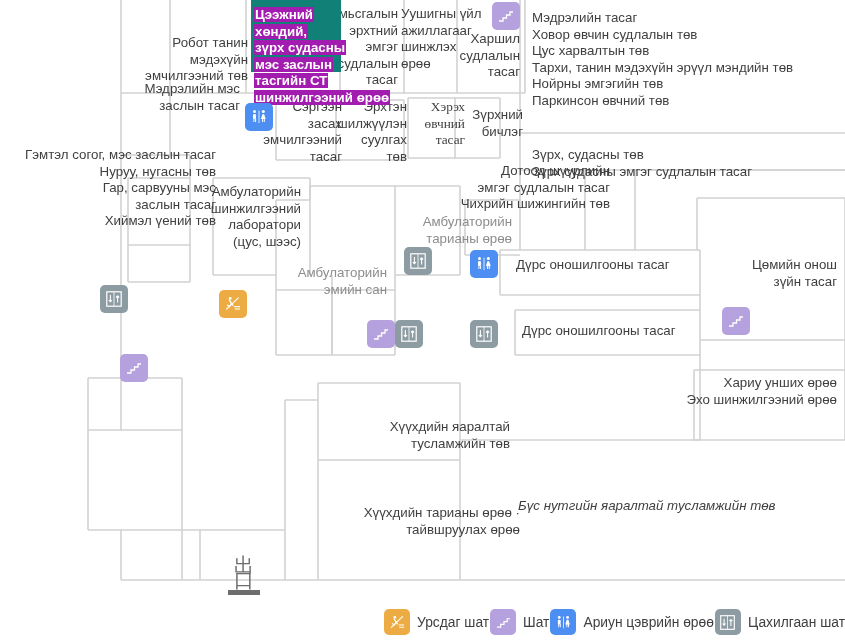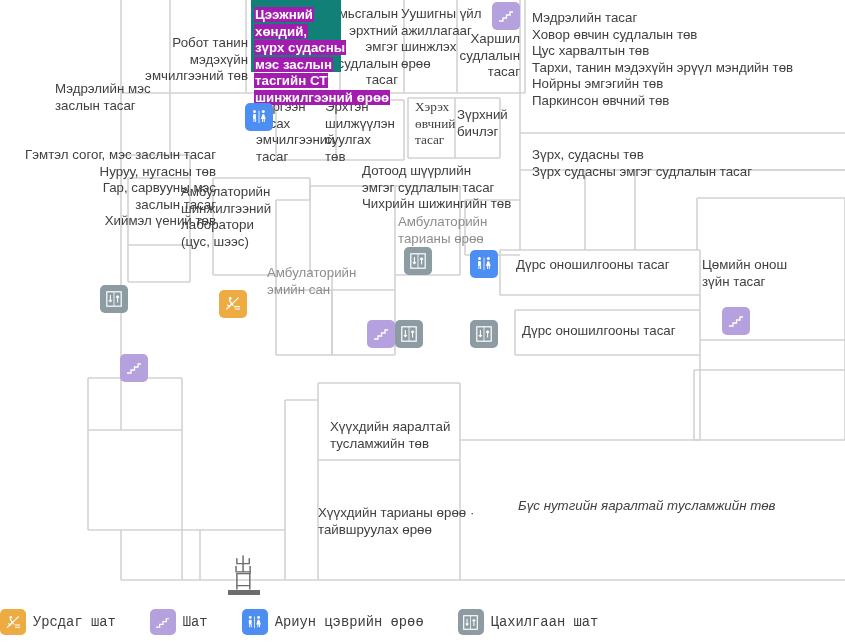--- a/index.html
+++ b/index.html
@@ -6,42 +6,42 @@
   body{
     width:845px;height:644px;position:relative;overflow:hidden;
     font-family:"Liberation Sans","DejaVu Sans",sans-serif;
     color:#3c3c3c;
     -webkit-font-smoothing:antialiased;
   }
   #map{position:absolute;left:0;top:0;width:845px;height:600px;overflow:hidden;}
   svg.walls{position:absolute;left:0;top:0;width:845px;height:600px;}
 
   .lbl{position:absolute;font-size:13.3px;line-height:16.6px;color:#3f3f3f;white-space:nowrap;}
-  .lbl.c{text-align:left;}
+  .lbl.c{text-align:right;}
   .lbl.r{text-align:right;}
   .lbl.l{text-align:left;}
   .lbl.grey{color:#8d8d8d;}
 
   .hl{position:absolute;font-size:13.3px;line-height:16.6px;color:#ffffff;font-weight:bold;white-space:nowrap;z-index:6;}
   .hl span{background:#a21caf;box-decoration-break:clone;-webkit-box-decoration-break:clone;padding:0 1px;}
   .hlbox{position:absolute;background:#118077;z-index:5;}
 
   .icon{position:absolute;border-radius:5px;display:flex;align-items:center;justify-content:center;z-index:8;}
   .icon svg{display:block;}
   .ic-esc{background:#edac43;}
   .ic-stair{background:#b5a1dd;}
   .ic-elev{background:#8d9ba2;}
   .ic-wc{background:#4d8ef2;}
 
   .exitmark{position:absolute;z-index:8;text-align:center;color:#6d6d6d;font-size:20px;line-height:15px;
     font-family:"DejaVu Sans",sans-serif;}
   .exitmark .bar{width:32px;height:5px;background:#6d6d6d;margin:2px auto 0;}
 
   #legend{position:absolute;left:0;top:600px;width:845px;height:44px;display:flex;align-items:center;
-    justify-content:flex-start;gap:34px;font-family:Liberation Mono, monospace;}
+    justify-content:flex-end;gap:1px;}
   .leg-item{display:flex;align-items:center;gap:7px;}
   .leg-sw{width:26px;height:26px;border-radius:5px;display:flex;align-items:center;justify-content:center;}
   .leg-tx{font-size:13.8px;color:#3f3f3f;white-space:nowrap;}
 </style>
 </head>
 <body>
 
 <div id="map">
 
   <svg class="walls" viewBox="0 0 845 600" xmlns="http://www.w3.org/2000/svg">
@@ -262,20 +262,24 @@
 
   <div class="lbl l" style="left:522px;top:323px;width:200px;">
     <div>Дүрс оношилгооны тасаг</div>
   </div>
 
   <div class="lbl c" style="left:702px;top:257px;width:135px;">
     <div>Цөмийн онош</div>
     <div>зүйн тасаг</div>
   </div>
 
+  <div class="lbl r" style="left:600px;top:375px;width:237px;">
+    <div>Хариу унших өрөө</div>
+    <div>Эхо шинжилгээний өрөө</div>
+  </div>
 
   <div class="lbl c" style="left:330px;top:419px;width:180px;">
     <div>Хүүхдийн яаралтай</div>
     <div>тусламжийн төв</div>
   </div>
 
   <div class="lbl c" style="left:318px;top:505px;width:202px;">
     <div>Хүүхдийн тарианы өрөө ·</div>
     <div>тайвшруулах өрөө</div>
   </div>

